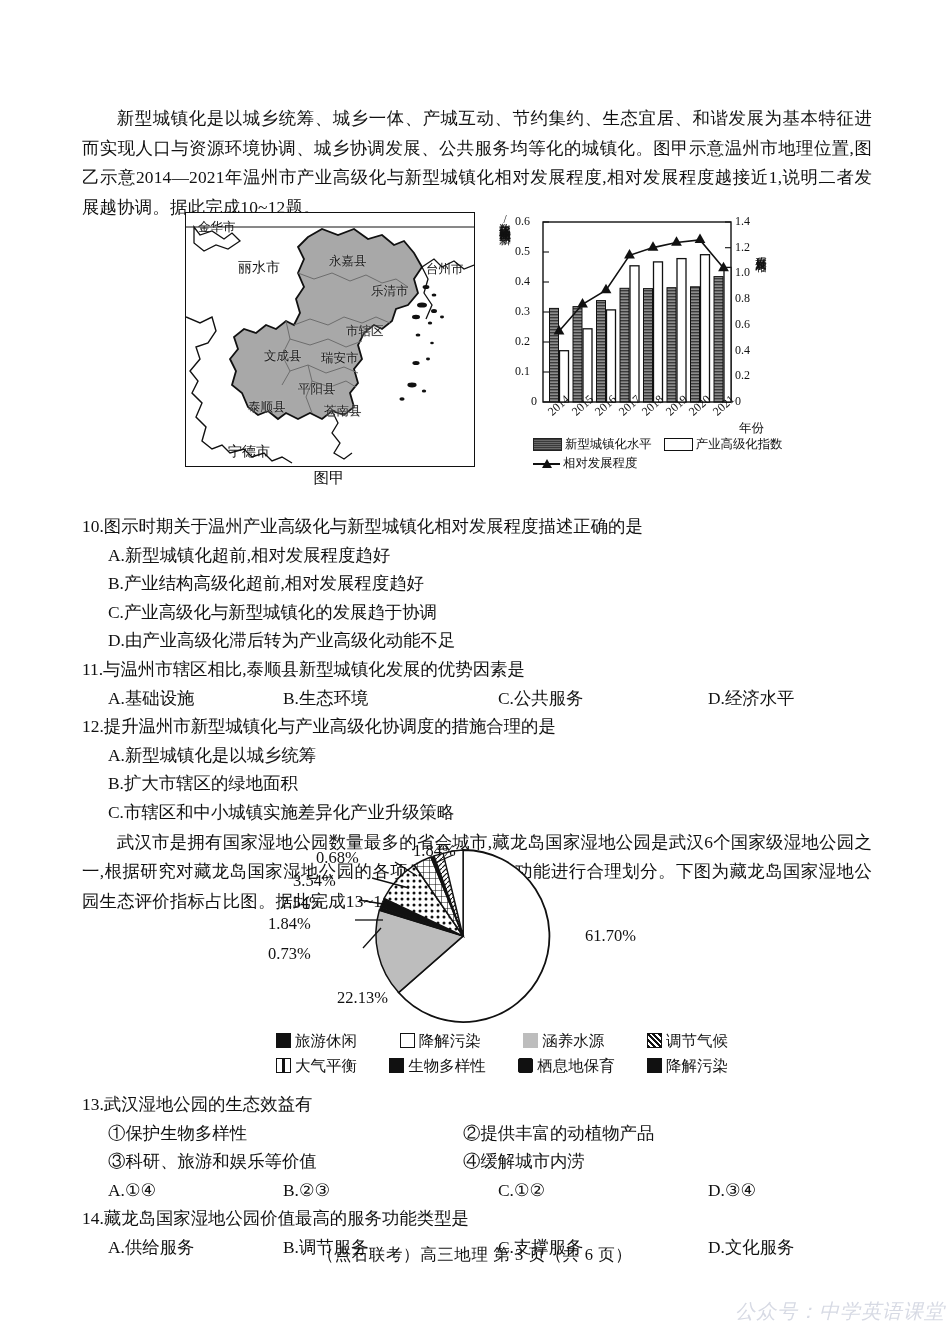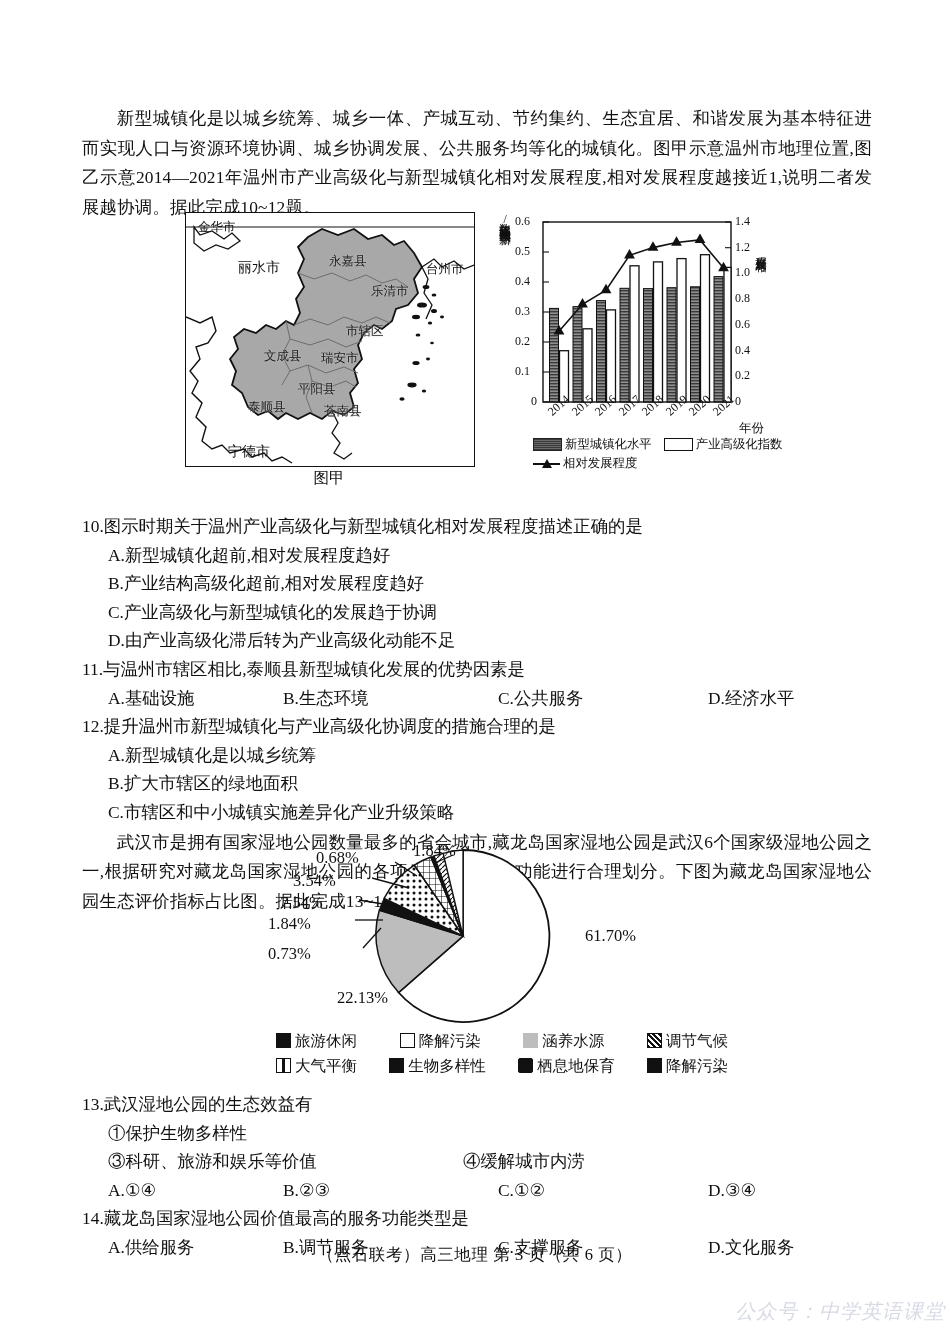--- a/index.html
+++ b/index.html
@@ -434,20 +434,21 @@
           <span>降解污染</span>
         </span>
       </div>
     </div>
   </div>
 
   <div style="position:absolute;left:82px;top:1090px;width:790px;">
     <p class="qline">13.武汉湿地公园的生态效益有</p>
     <div class="two-col">
       <span class="c1">①保护生物多样性</span>
+      <span>②提供丰富的动植物产品</span>
     </div>
     <div class="two-col">
       <span class="c1">③科研、旅游和娱乐等价值</span>
       <span>④缓解城市内涝</span>
     </div>
     <div class="opts-row">
       <span class="w-a">A.①④</span>
       <span class="w-b">B.②③</span>
       <span class="w-c">C.①②</span>
       <span>D.③④</span>

